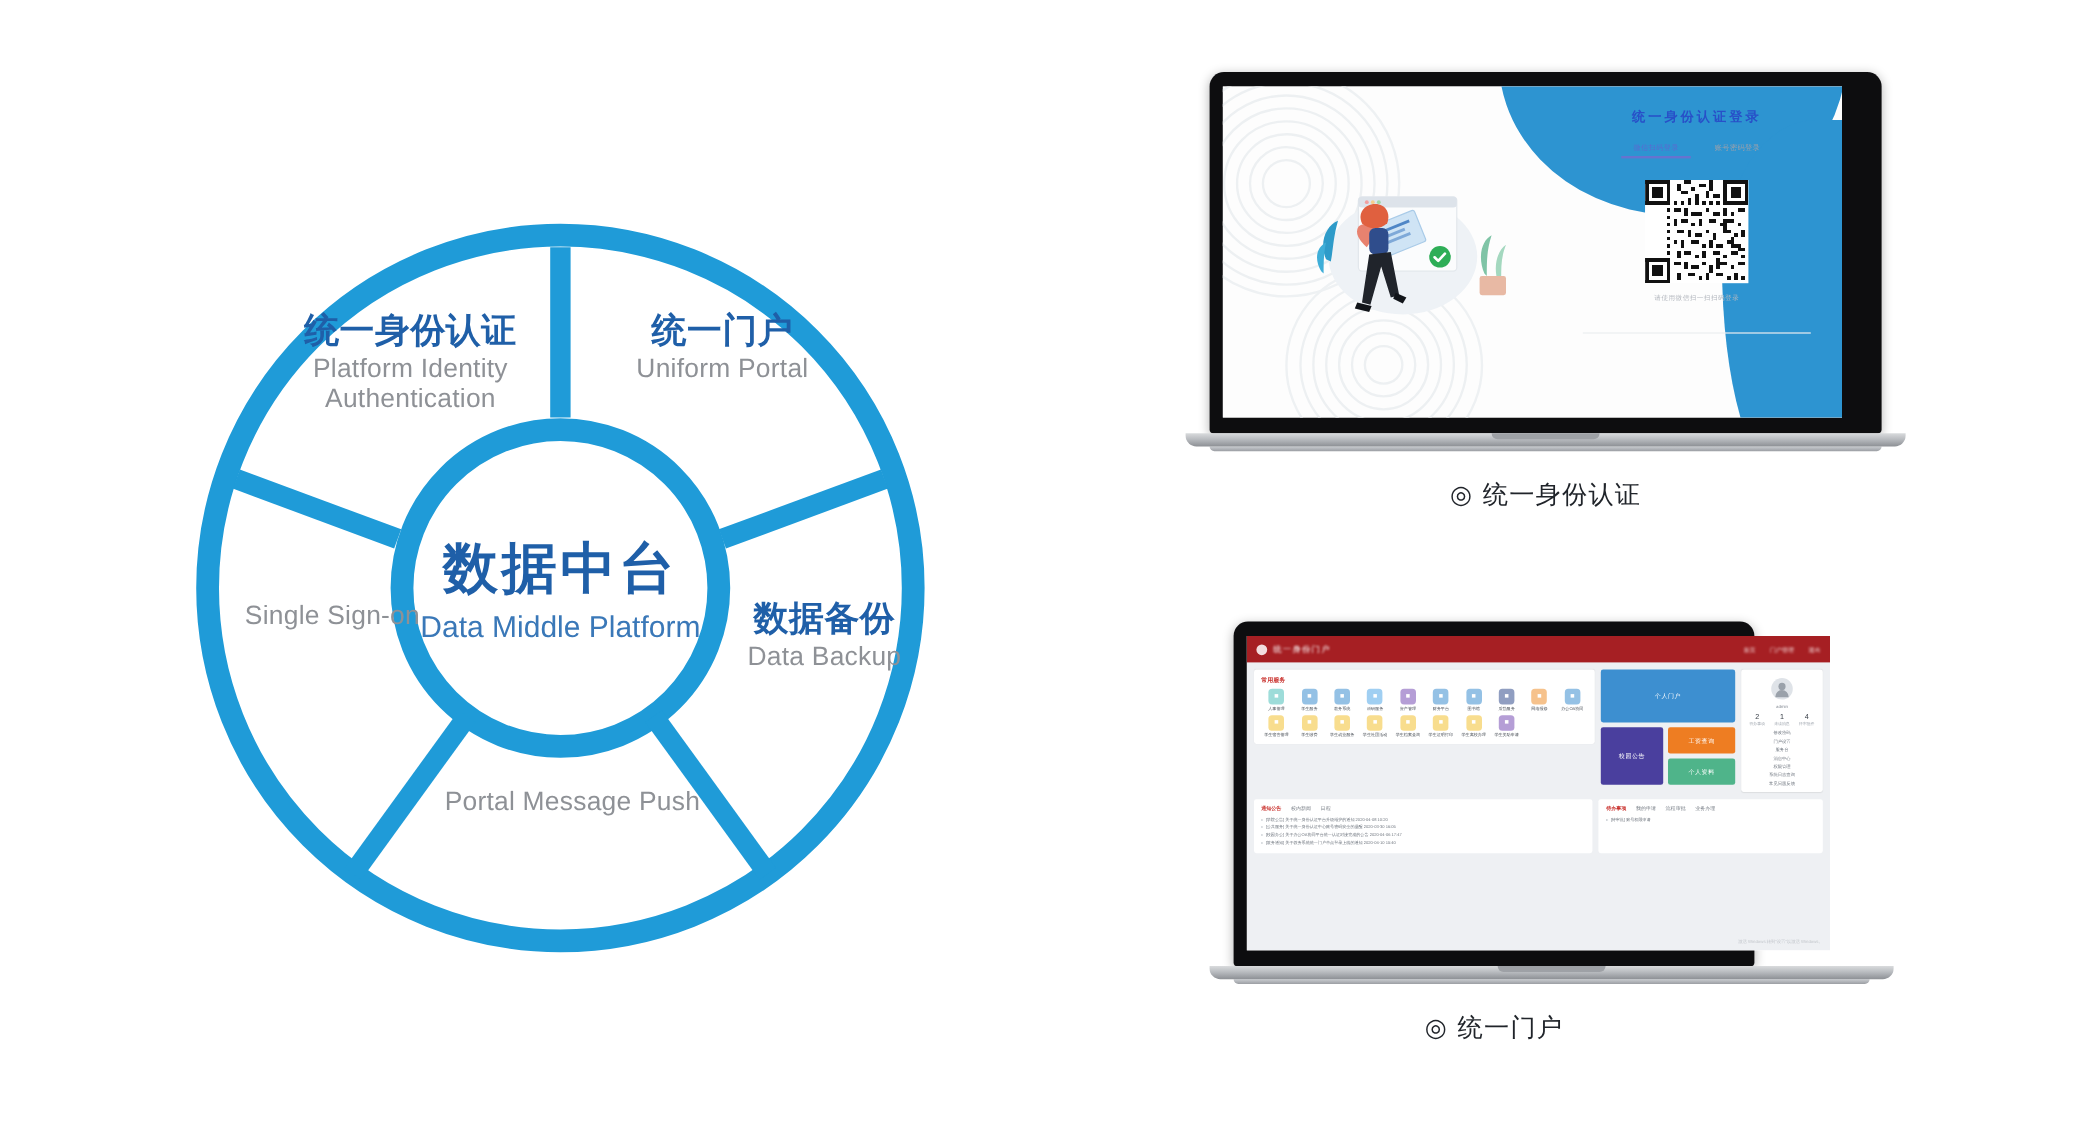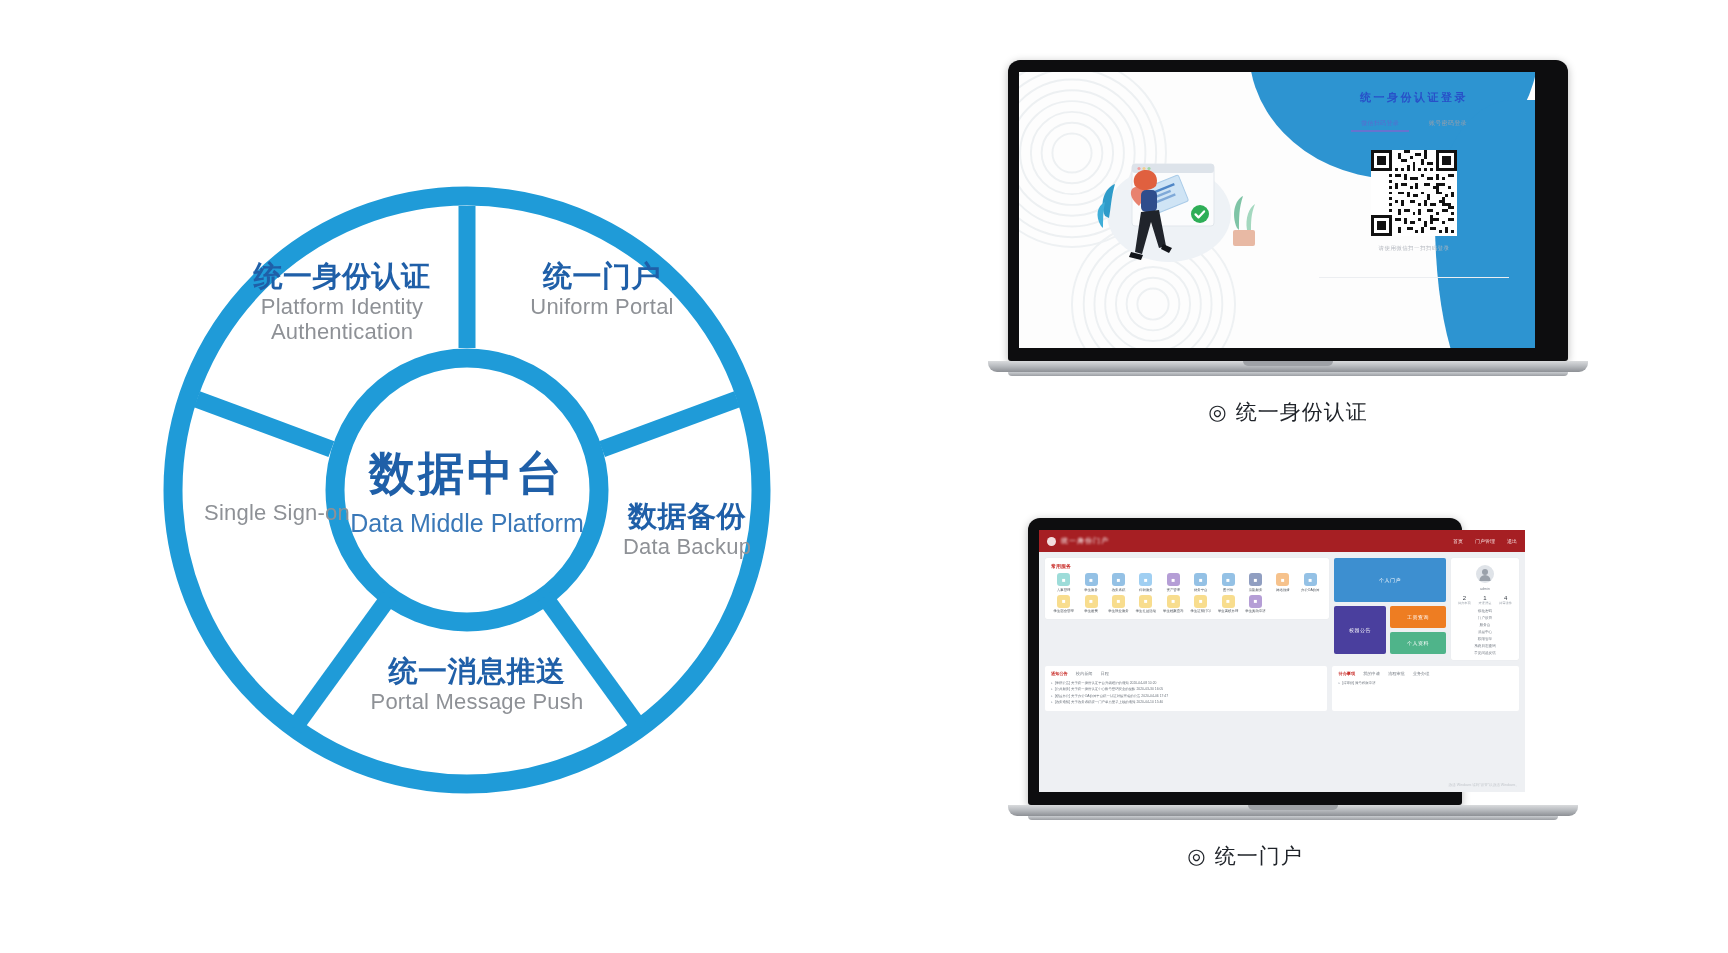--- a/index.html
+++ b/index.html
@@ -318,21 +318,20 @@
     <div class="seg-label" id="lbl-2">
       <div class="seg-en">Single Sign-on</div>
     </div>
 
     <div class="seg-label" id="lbl-3">
       <div class="seg-cn">数据备份</div>
       <div class="seg-en">Data Backup</div>
     </div>
 
     <div class="seg-label" id="lbl-4">
-      <div class="seg-cn">统一消息推送</div>
       <div class="seg-en">Portal Message Push</div>
     </div>
 
     <div id="hub">
       <div class="hub-cn">数据中台</div>
       <div class="hub-en">Data Middle Platform</div>
     </div>
   </div>
 
   <div class="laptop" id="laptop-auth">

